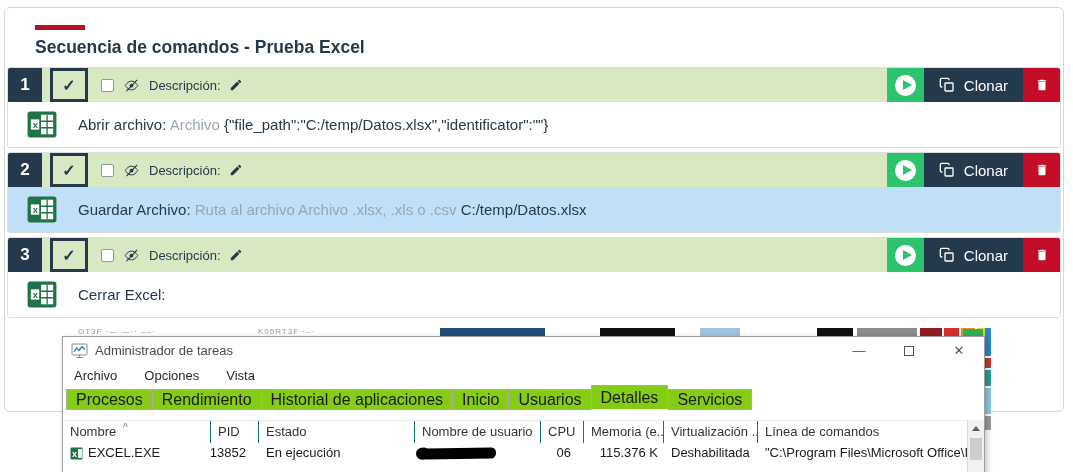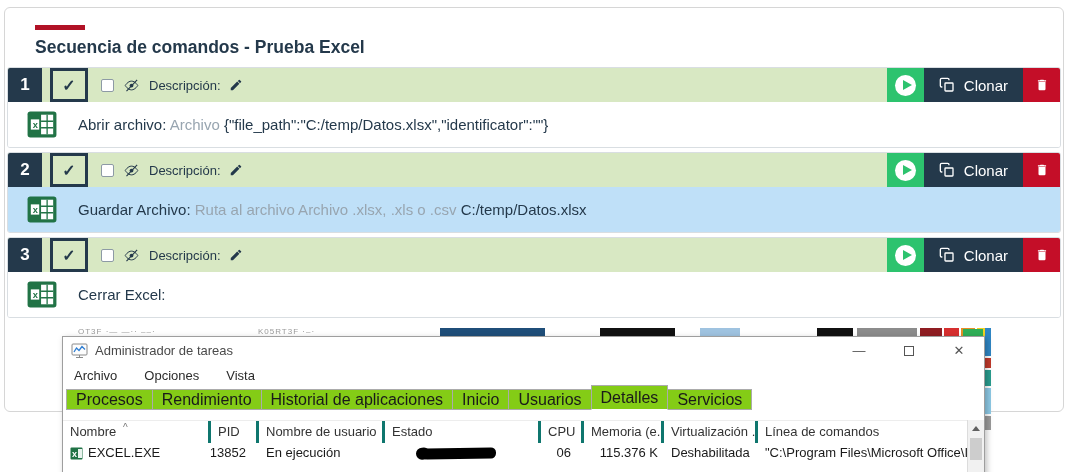--- a/index.html
+++ b/index.html
@@ -53,21 +53,21 @@
   .tm-ctl{width:50px;display:flex;align-items:center;justify-content:center;color:#555;font-size:13px;cursor:pointer;}
   .tm-max-box{width:10px;height:10px;border:1px solid #555;display:block;}
   .tm-menubar{height:22px;display:flex;align-items:center;gap:27px;padding-left:11px;color:#2b2b2b;}
   .tm-menu{cursor:pointer;}
   .tm-tabbar{height:25px;display:flex;align-items:flex-end;padding-left:3px;border-bottom:1px solid #fff;}
   .tm-tab{height:21px;line-height:20px;padding:0 9px;border:1px solid #ababab;margin-right:-1px;
     background:#84cc16;color:#1a1a1a;cursor:pointer;font-size:16px;}
   .tm-tab.active{height:25px;line-height:24px;z-index:2;position:relative;border-bottom:1px solid #fff;}
   .tm-table{position:absolute;left:0;right:0;top:83px;bottom:0;border-top:1px solid #ededed;}
   .tm-hrow,.tm-drow{display:flex;padding-right:17px;}
-  .tm-hcell{height:22px;line-height:22px;padding-left:7px;border-right:3px solid #0f766e;
+  .tm-hcell{height:22px;line-height:22px;padding-left:7px;border-right:1px solid #0f766e;
     color:#333;font-size:13px;position:relative;white-space:nowrap;overflow:hidden;cursor:pointer;}
   .tm-dcell{height:20px;line-height:20px;padding-left:7px;font-size:13px;color:#1a1a1a;
     white-space:nowrap;overflow:hidden;display:flex;align-items:center;}
   .c-nombre{width:148px;} .c-pid{width:48px;} .c-estado{width:156px;} .c-usuario{width:126px;}
   .c-cpu{width:43px;} .c-mem{width:80px;} .c-virt{width:94px;} .c-linea{flex:1;}
   .num{justify-content:flex-end;padding-right:13px;}
   .num-h{text-align:right;padding-right:8px;}
   .sort-caret{position:absolute;top:-4px;left:60px;font-size:10px;color:#777;}
   .redact{width:74px;height:11px;background:#000;border-radius:5px;position:relative;transform:rotate(-1deg);}
   .redact::before{content:"";position:absolute;left:-6px;top:-1px;width:14px;height:12px;background:#000;border-radius:6px;}
@@ -288,22 +288,22 @@
       <span class="tm-tab">Historial de aplicaciones</span>
       <span class="tm-tab">Inicio</span>
       <span class="tm-tab">Usuarios</span>
       <span class="tm-tab active">Detalles</span>
       <span class="tm-tab">Servicios</span>
     </div>
     <div class="tm-table">
       <div class="tm-hrow">
         <div class="tm-hcell c-nombre"><span>Nombre</span><span class="sort-caret">^</span></div>
         <div class="tm-hcell c-pid">PID</div>
+        <div class="tm-hcell c-estado">Estado</div>
         <div class="tm-hcell c-usuario">Nombre de usuario</div>
-        <div class="tm-hcell c-estado">Estado</div>
         <div class="tm-hcell c-cpu num-h">CPU</div>
         <div class="tm-hcell c-mem">Memoria (e...</div>
         <div class="tm-hcell c-virt">Virtualización ...</div>
         <div class="tm-hcell c-linea" style="border-right:none">Línea de comandos</div>
       </div>
       <div class="tm-drow">
         <div class="tm-dcell c-nombre">
           <svg class="excel-mini" width="13" height="13" viewBox="0 0 13 13">
               <rect x="0.5" y="0.5" width="12" height="12" rx="1" fill="#217346"></rect>
               <rect x="8" y="2" width="4" height="9" fill="#e9f3ee"></rect>

